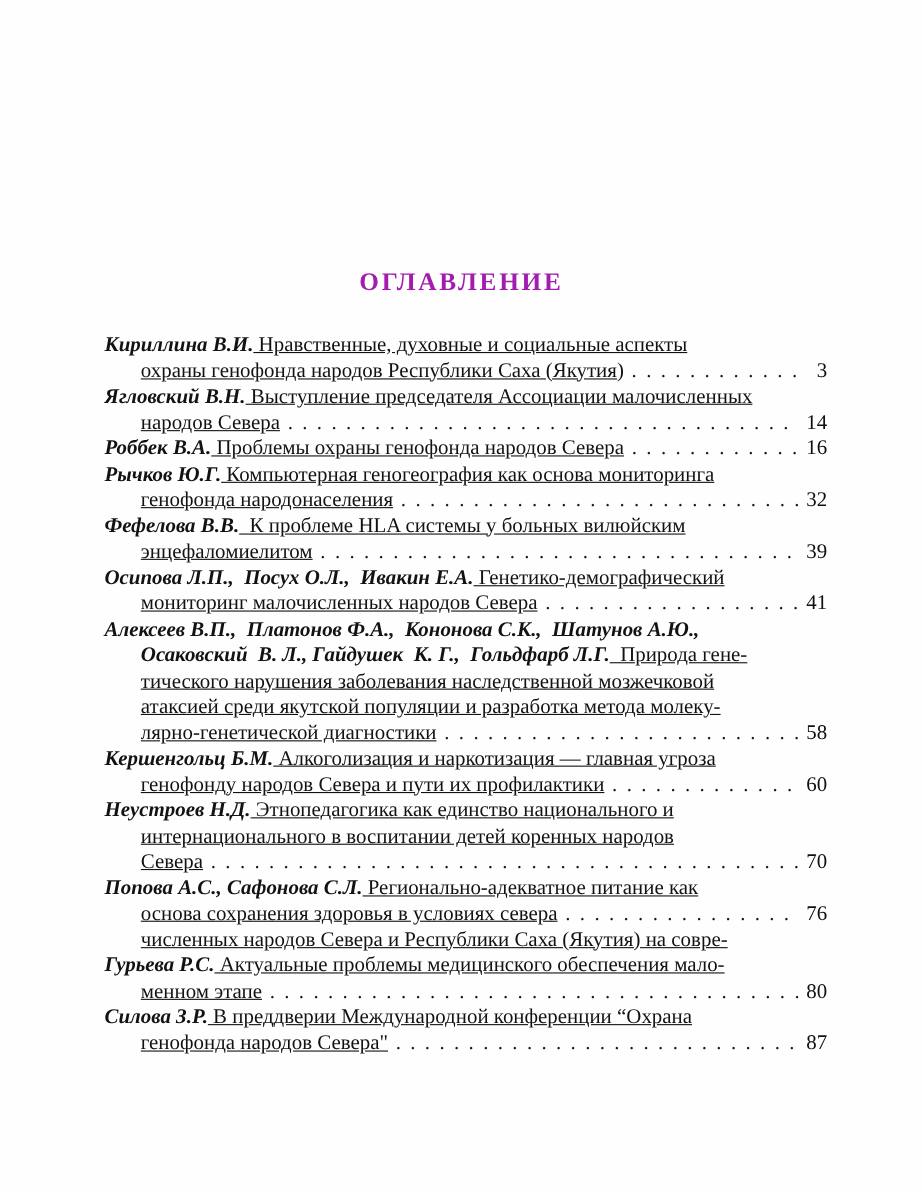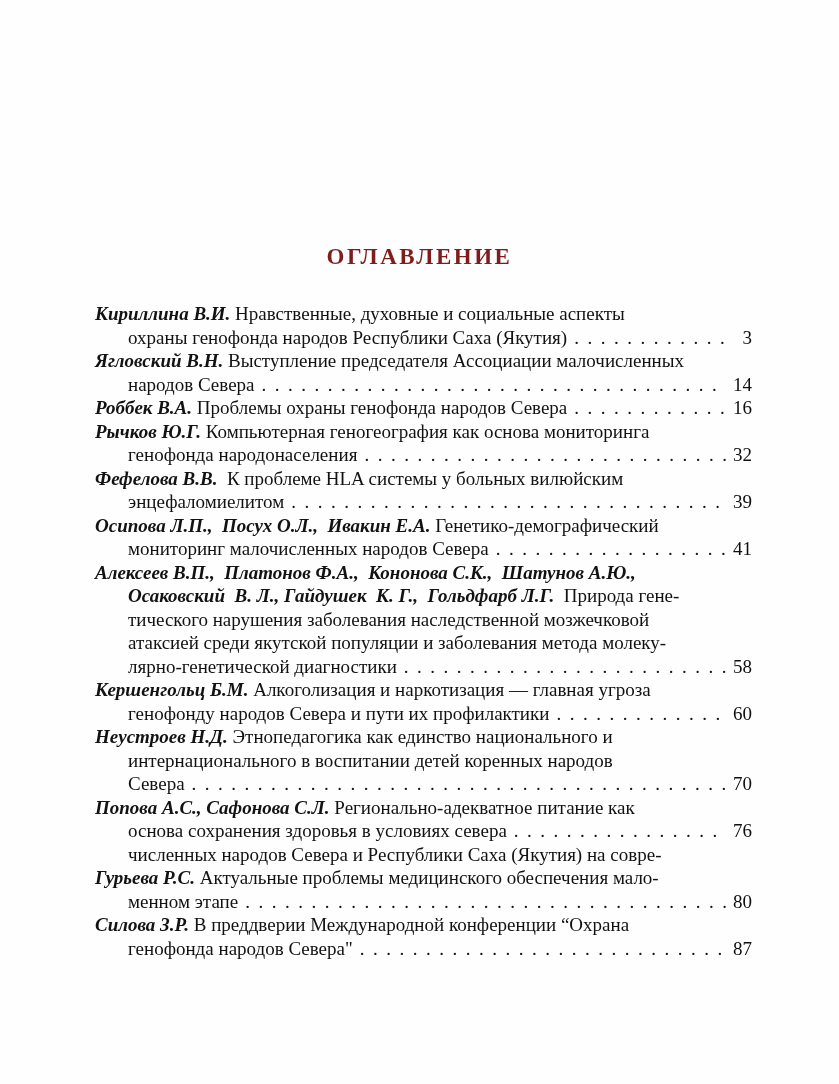--- a/index.html
+++ b/index.html
@@ -18,21 +18,21 @@
     box-sizing: border-box;
     padding-top: 243px;
   }
   .toc-title {
     margin: 0 0 32px 0;
     text-align: center;
     font-size: 23px;
     line-height: 27px;
     font-weight: 700;
     letter-spacing: 2.5px;
-    color: #7f1d1d;
+    color: #a21caf;
   }
   .entries {
     margin-left: 95px;
     width: 657px;
   }
   .entry {
     margin: 0;
   }
   .line {
     font-size: 19px;
@@ -51,20 +51,21 @@
     white-space: pre;
   }
   .seg-author {
     font-weight: 700;
     font-style: italic;
     margin-top: 24px;
   }
   .seg-normal {
     font-weight: 400;
     font-style: normal;
+    text-decoration: underline;
   }
   .leader {
     flex: 1 1 20px;
     min-width: 20px;
     overflow: hidden;
     white-space: nowrap;
     letter-spacing: 8.5px;
     padding-left: 7px;
     padding-right: 5px;
     color: #161616;
@@ -103,21 +104,21 @@
         <div class="line cont pageline"><span class="line-text"><span class="seg-normal">энцефаломиелитом</span></span><span class="leader">......................................................................</span><span class="pagenum">39</span></div>
       </div>
       <div class="entry">
         <div class="line"><span class="line-text"><span class="seg-author">Осипова Л.П.,  Посух О.Л.,  Ивакин Е.А.</span><span class="seg-normal"> Генетико-демографический</span></span></div>
         <div class="line cont pageline"><span class="line-text"><span class="seg-normal">мониторинг малочисленных народов Севера</span></span><span class="leader">......................................................................</span><span class="pagenum">41</span></div>
       </div>
       <div class="entry">
         <div class="line"><span class="line-text"><span class="seg-author">Алексеев В.П.,  Платонов Ф.А.,  Кононова С.К.,  Шатунов А.Ю.,</span></span></div>
         <div class="line cont"><span class="line-text"><span class="seg-author">Осаковский  В. Л., Гайдушек  К. Г.,  Гольдфарб Л.Г.</span><span class="seg-normal">  Природа гене-</span></span></div>
         <div class="line cont"><span class="line-text"><span class="seg-normal">тического нарушения заболевания наследственной мозжечковой</span></span></div>
-        <div class="line cont"><span class="line-text"><span class="seg-normal">атаксией среди якутской популяции и заболевания метода молеку-</span></span></div>
+        <div class="line cont"><span class="line-text"><span class="seg-normal">атаксией среди якутской популяции и разработка метода молеку-</span></span></div>
         <div class="line cont pageline"><span class="line-text"><span class="seg-normal">лярно-генетической диагностики</span></span><span class="leader">......................................................................</span><span class="pagenum">58</span></div>
       </div>
       <div class="entry">
         <div class="line"><span class="line-text"><span class="seg-author">Кершенгольц Б.М.</span><span class="seg-normal"> Алкоголизация и наркотизация — главная угроза</span></span></div>
         <div class="line cont pageline"><span class="line-text"><span class="seg-normal">генофонду народов Севера и пути их профилактики</span></span><span class="leader">......................................................................</span><span class="pagenum">60</span></div>
       </div>
       <div class="entry">
         <div class="line"><span class="line-text"><span class="seg-author">Неустроев Н.Д.</span><span class="seg-normal"> Этнопедагогика как единство национального и</span></span></div>
         <div class="line cont"><span class="line-text"><span class="seg-normal">интернационального в воспитании детей коренных народов</span></span></div>
         <div class="line cont pageline"><span class="line-text"><span class="seg-normal">Севера</span></span><span class="leader">......................................................................</span><span class="pagenum">70</span></div>

